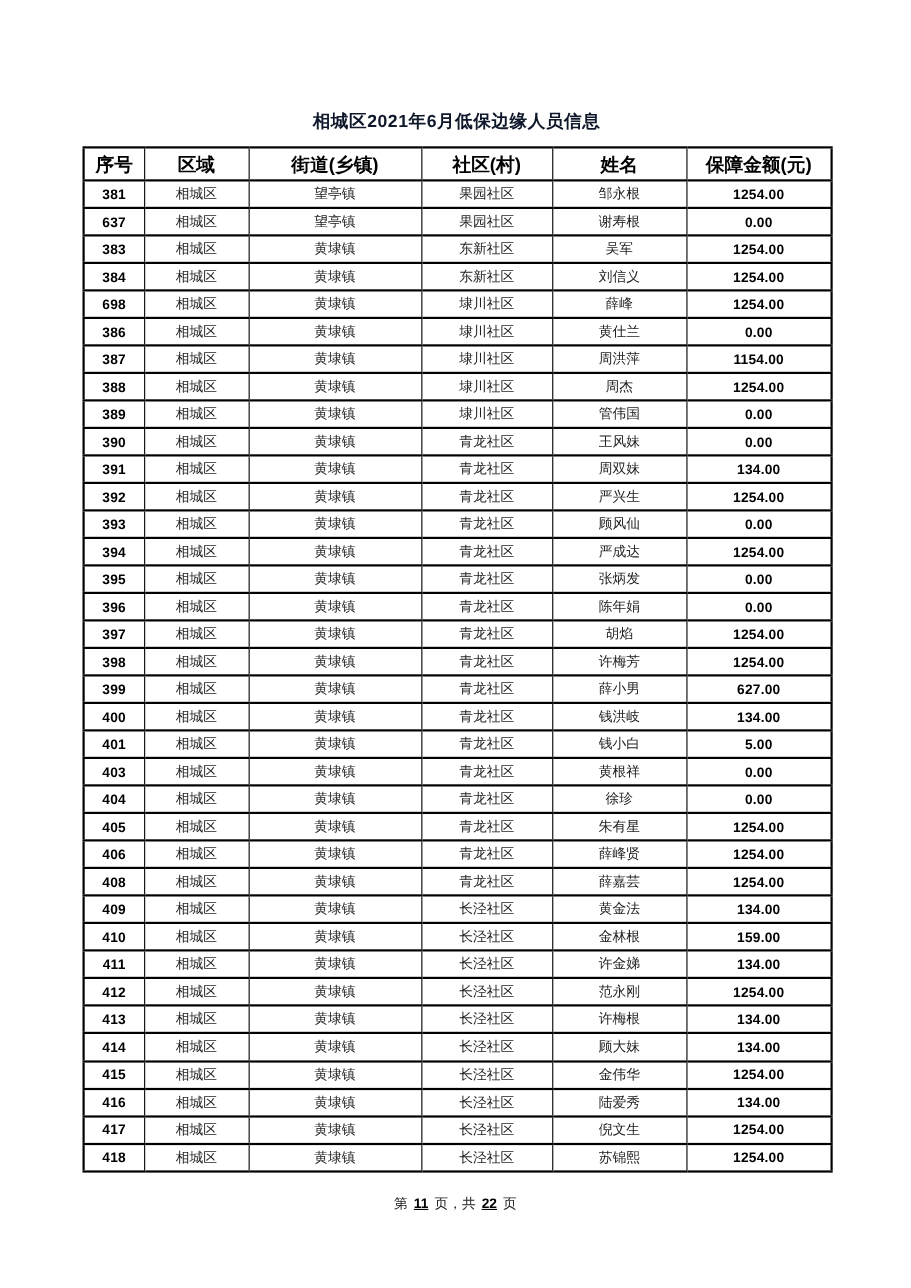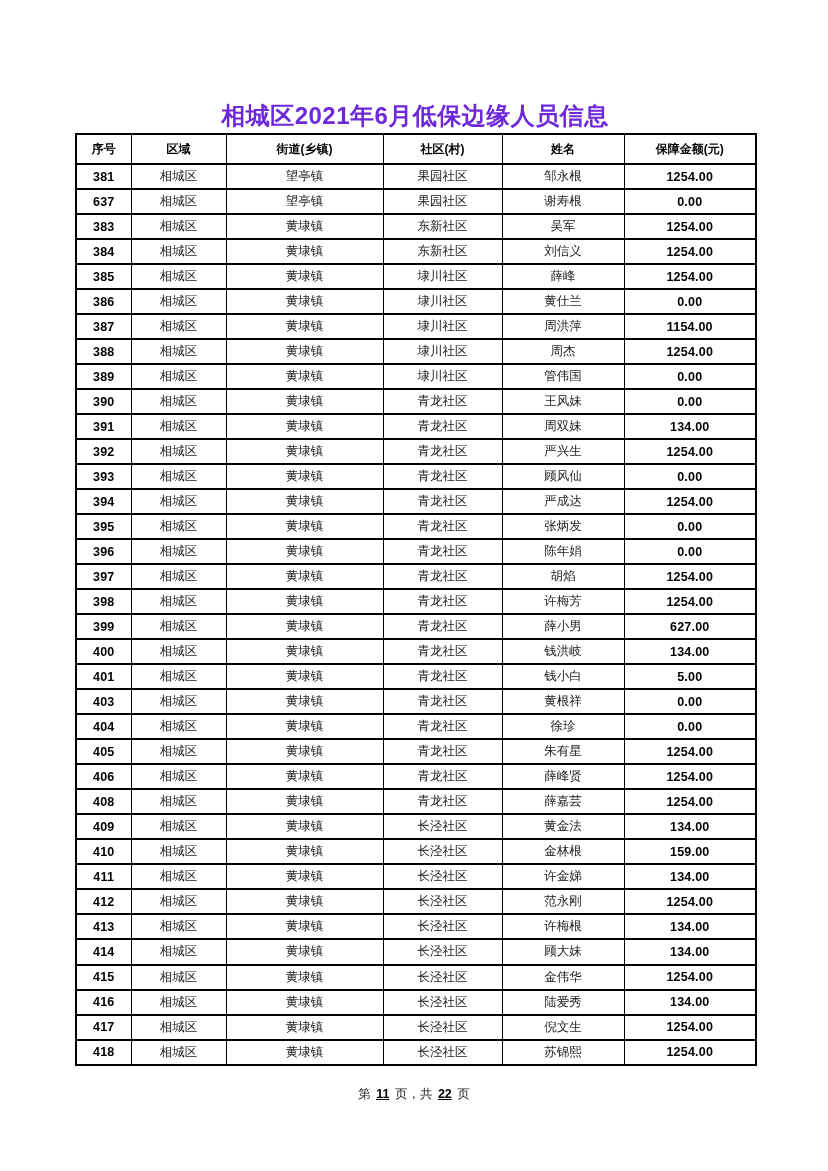--- a/index.html
+++ b/index.html
@@ -14,41 +14,41 @@
     font-family: "Liberation Sans", sans-serif;
     color: #000;
     overflow: hidden;
   }
   .page-title {
     position: absolute;
     top: 100px;
     left: 75px;
     width: 680px;
     text-align: center;
-    font-size: 24px;
+    font-size: 16px;
     font-weight: bold;
     letter-spacing: 0.5px;
-    color: #6d28d9;
+    color: #0f172a;
   }
   table.doc-table {
     position: absolute;
     left: 75px;
     top: 133px;
     width: 680px;
     height: 933px;
     border-collapse: collapse;
     table-layout: fixed;
     border: 2px solid #000;
   }
   .doc-table th {
     border: 1px solid #000;
     border-top-width: 2px;
     border-bottom-width: 2px;
     height: 28px;
-    font-size: 12px;
+    font-size: 17px;
     font-weight: bold;
     text-align: center;
     vertical-align: middle;
     padding: 0;
     color: #000;
   }
   .doc-table td {
     border: 1px solid #000;
     border-bottom-width: 2px;
     font-size: 12.5px;
@@ -136,21 +136,21 @@
       </tr>
       <tr>
         <td class="num">384</td>
         <td class="cjk">相城区</td>
         <td class="cjk">黄埭镇</td>
         <td class="cjk">东新社区</td>
         <td class="cjk">刘信义</td>
         <td class="num">1254.00</td>
       </tr>
       <tr>
-        <td class="num">385</td>
+        <td class="num">698</td>
         <td class="cjk">相城区</td>
         <td class="cjk">黄埭镇</td>
         <td class="cjk">埭川社区</td>
         <td class="cjk">薛峰</td>
         <td class="num">1254.00</td>
       </tr>
       <tr>
         <td class="num">386</td>
         <td class="cjk">相城区</td>
         <td class="cjk">黄埭镇</td>

